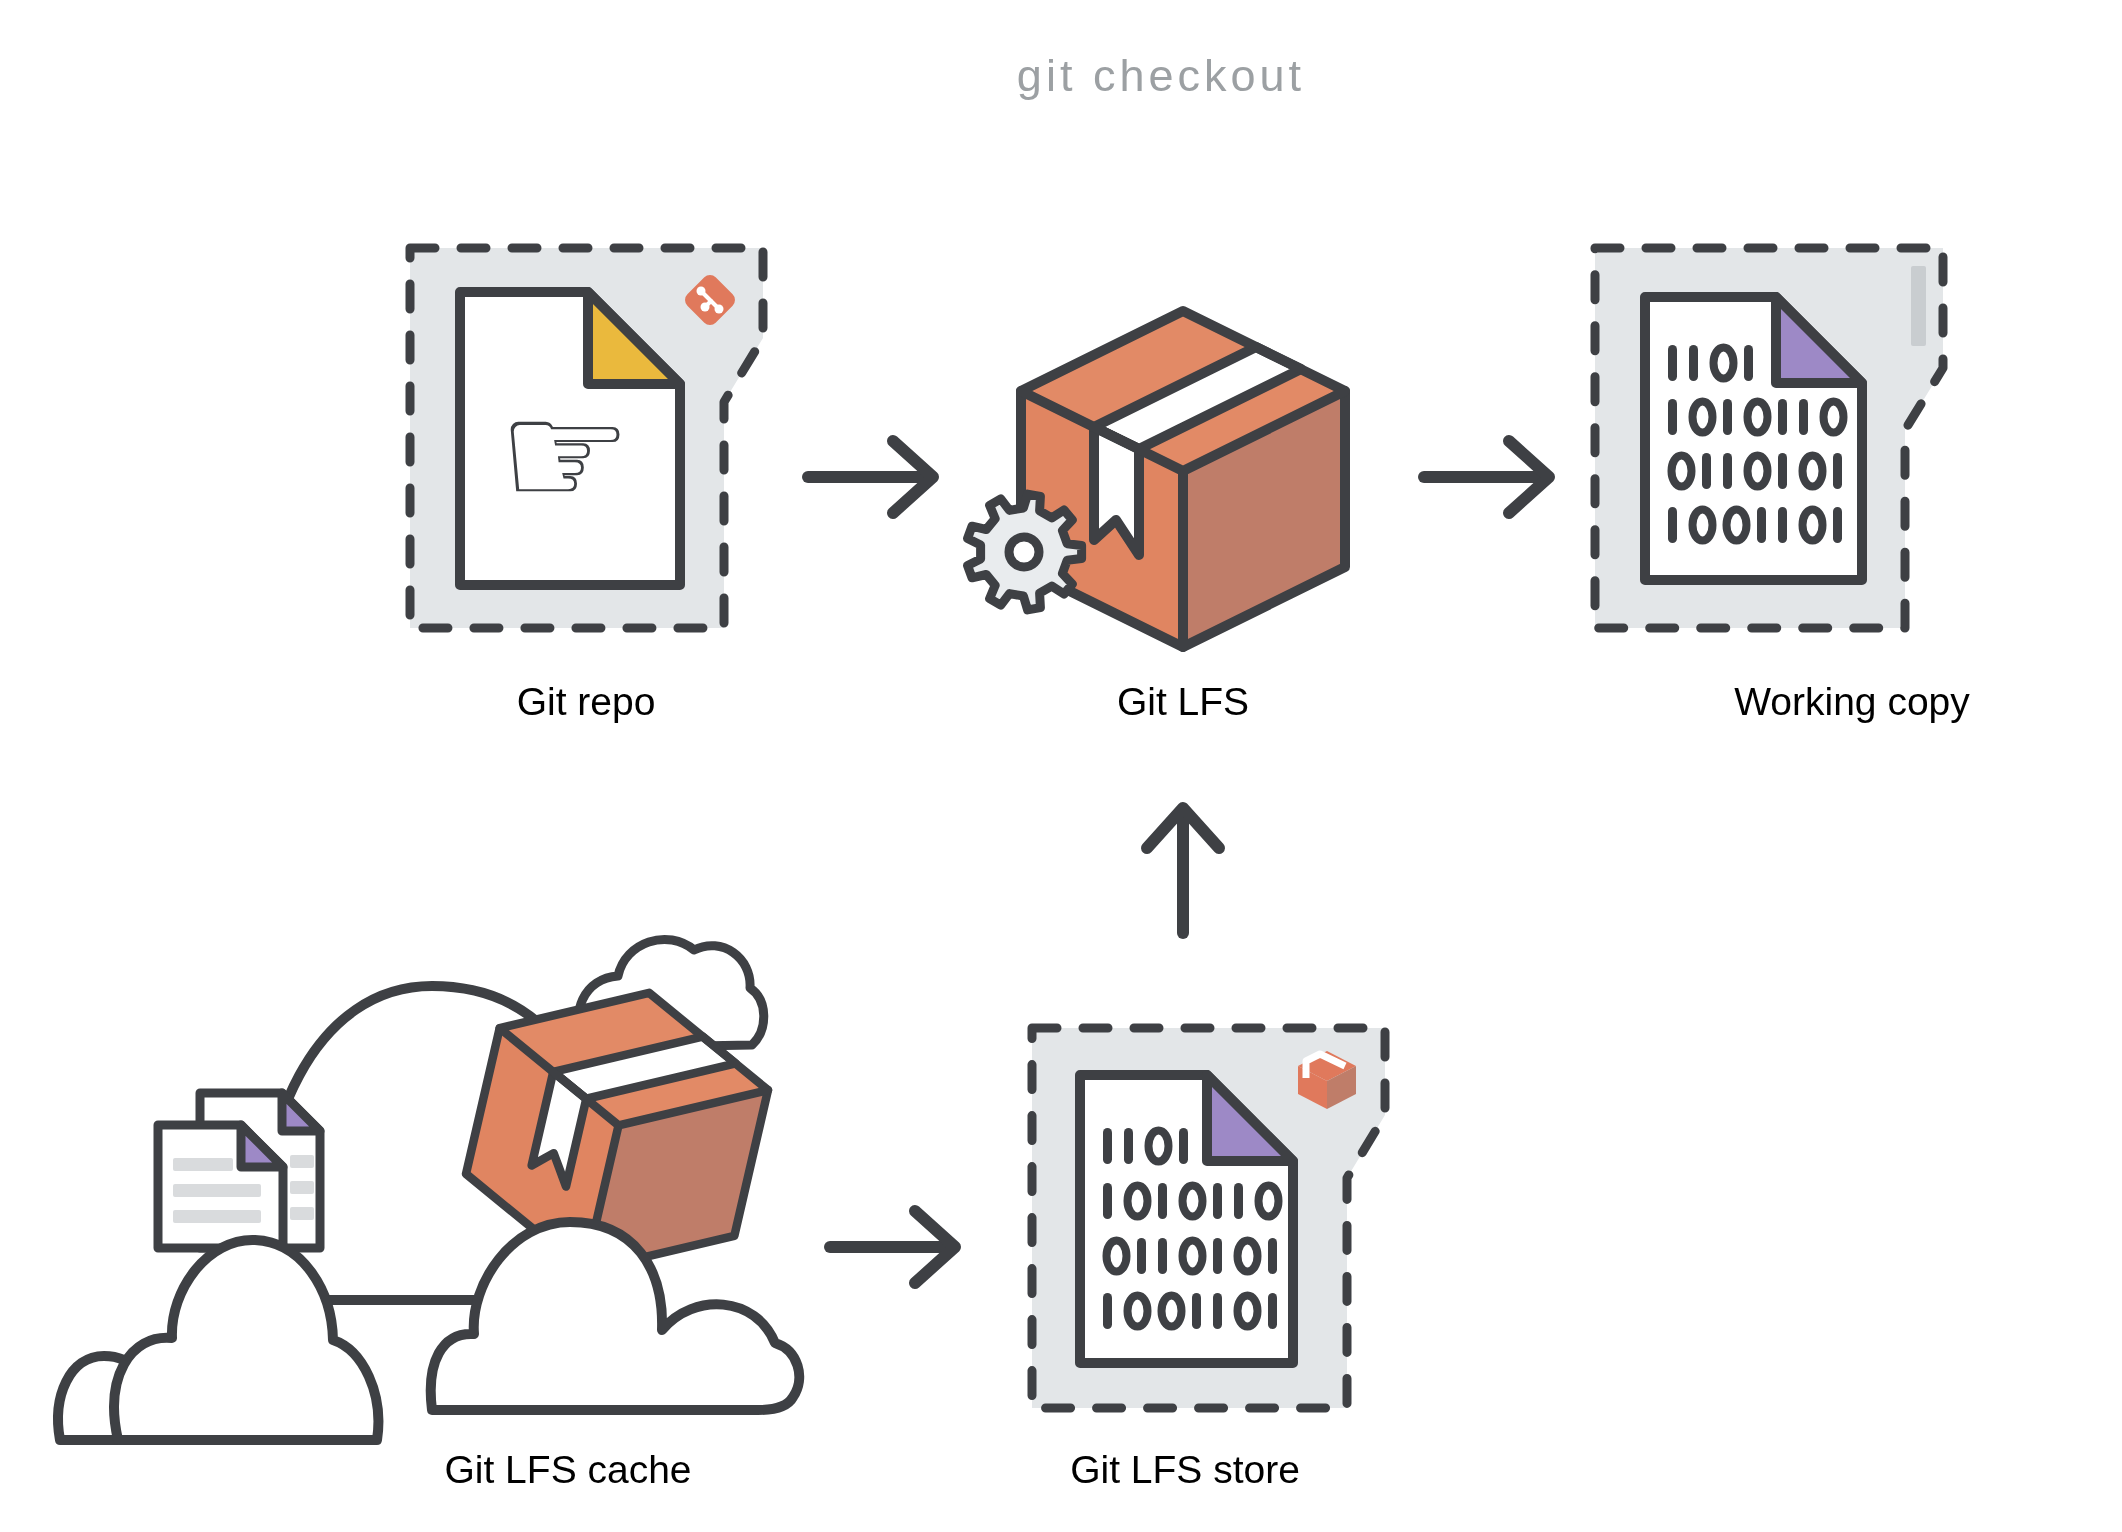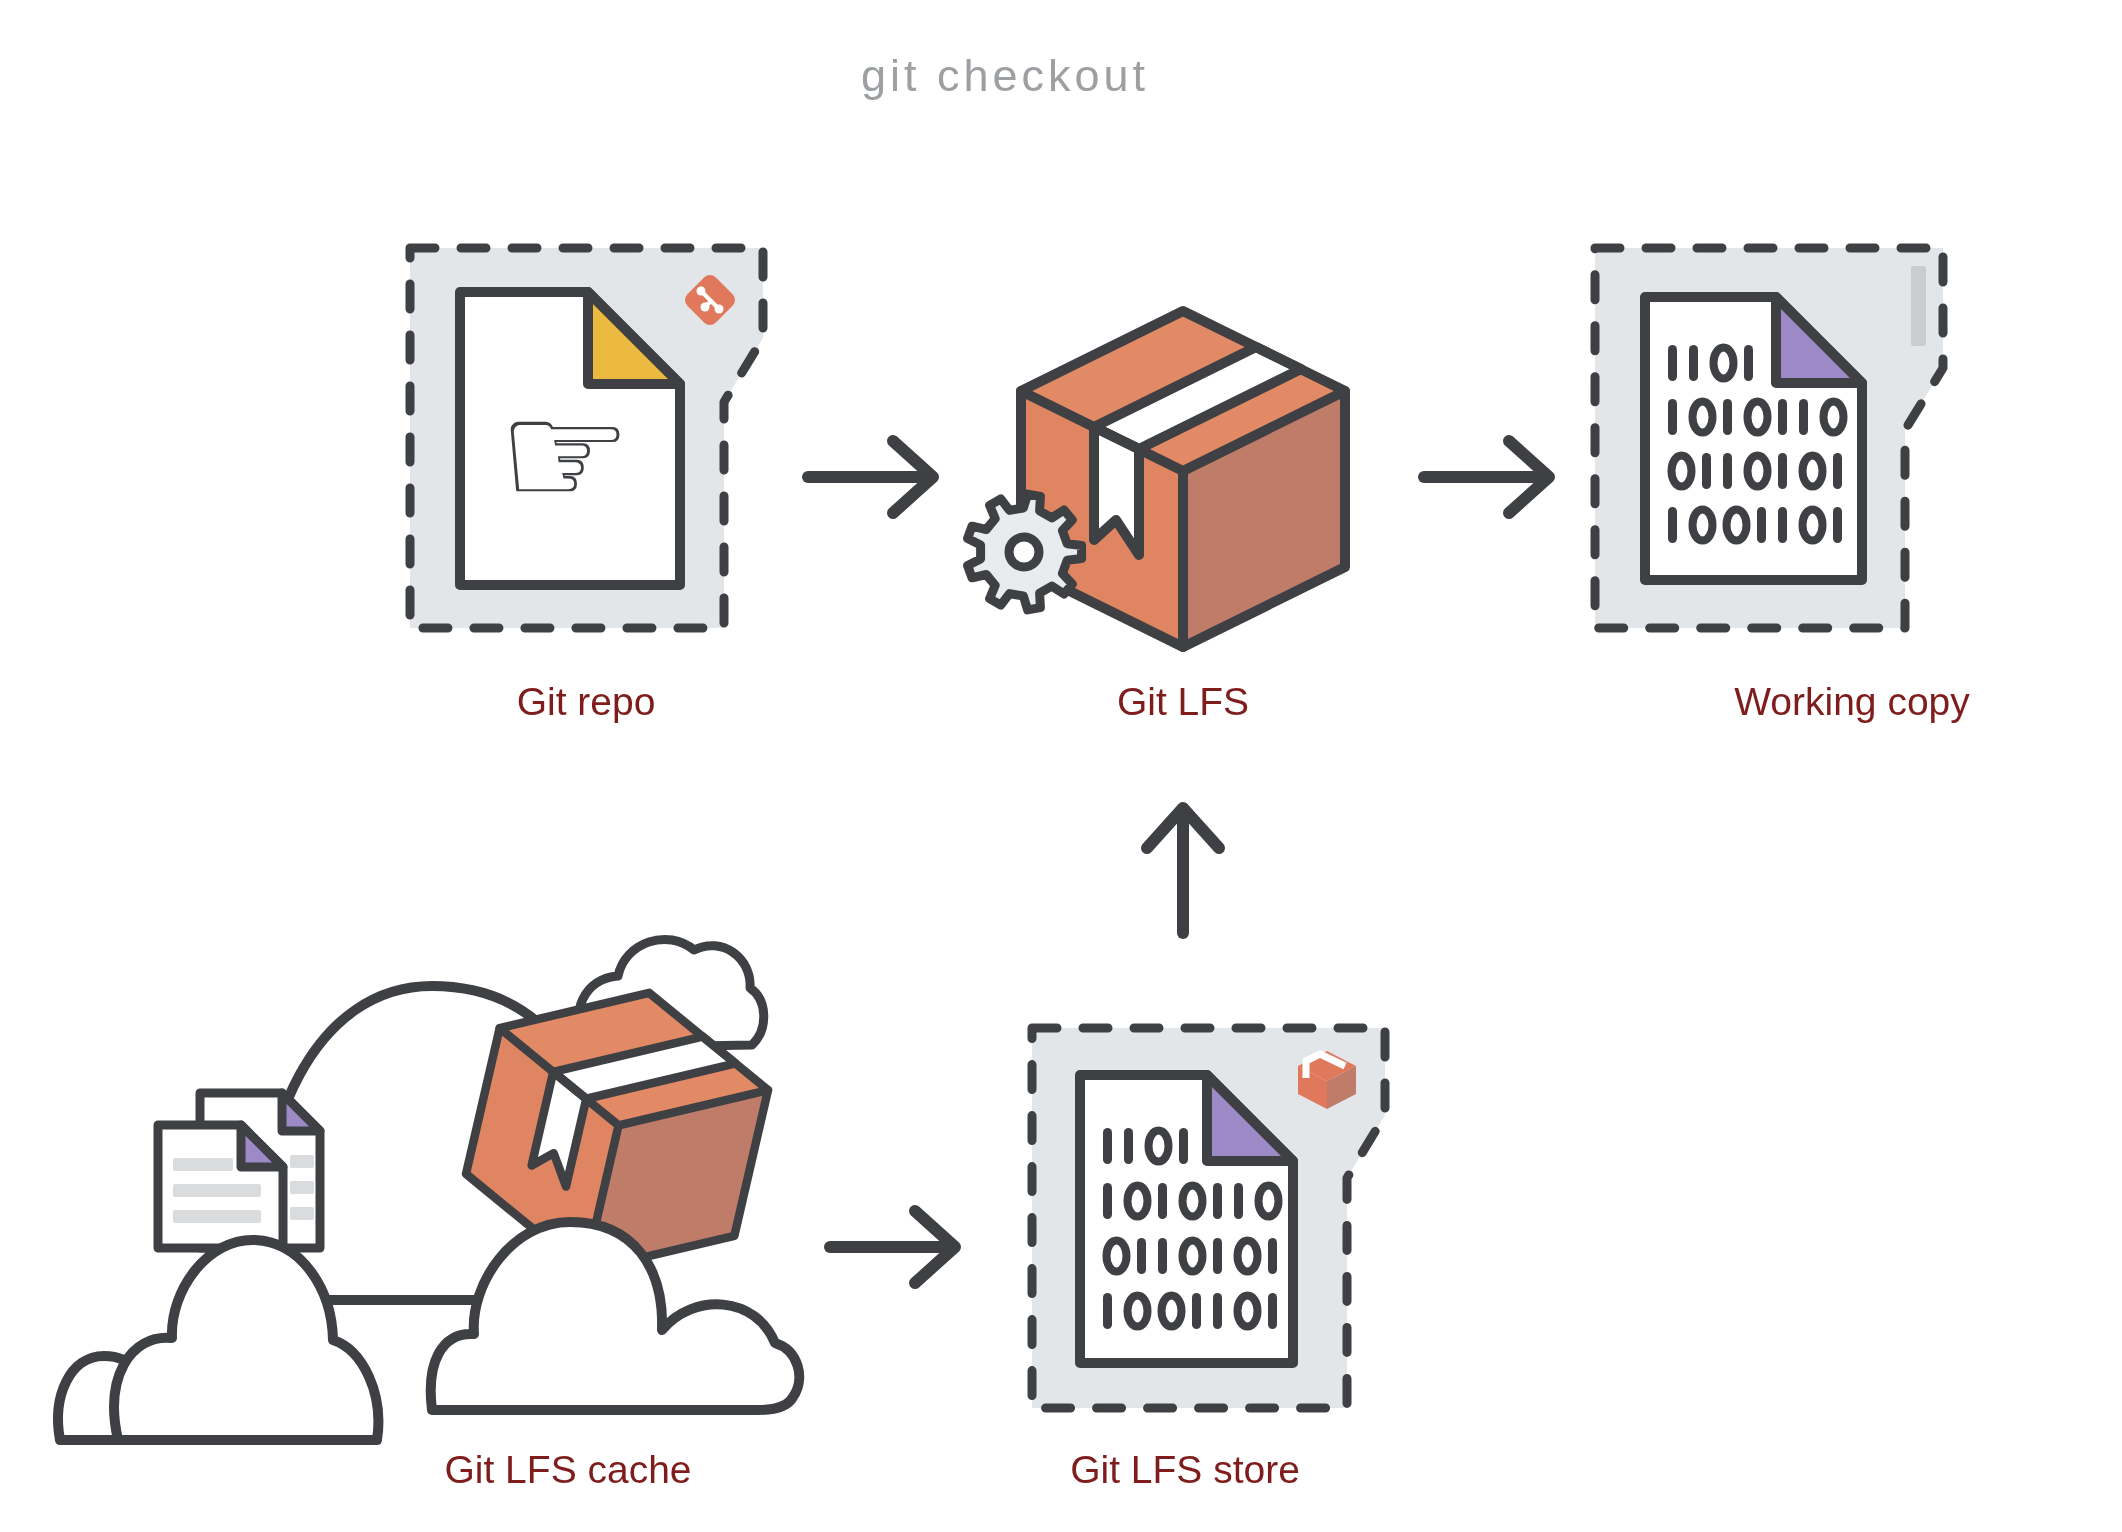--- a/index.html
+++ b/index.html
@@ -7,31 +7,31 @@
     position:relative;
     width:2122px;height:1532px;
     background:#ffffff;
     font-family:"Liberation Sans", sans-serif;
     overflow:hidden;
   }
   #scene{position:absolute;left:0;top:0;}
   .diagram-title{
     position:absolute;
     top:50px;left:705px;width:600px;
-    text-align:center;
+    text-align:right;
     font-size:45px;
     letter-spacing:4px;
     color:var(--title-gray,#9ca0a3);
     font-weight:400;
   }
   .node-label{
     position:absolute;
     transform:translateX(-50%);
     font-size:39px;
-    color:#7f1d1d;
+    color:#000000;
     white-space:nowrap;
     font-weight:400;
   }
   .hand-glyph{
     font-family:"DejaVu Sans", sans-serif;
   }
 </style>
 </head>
 <body>
 

